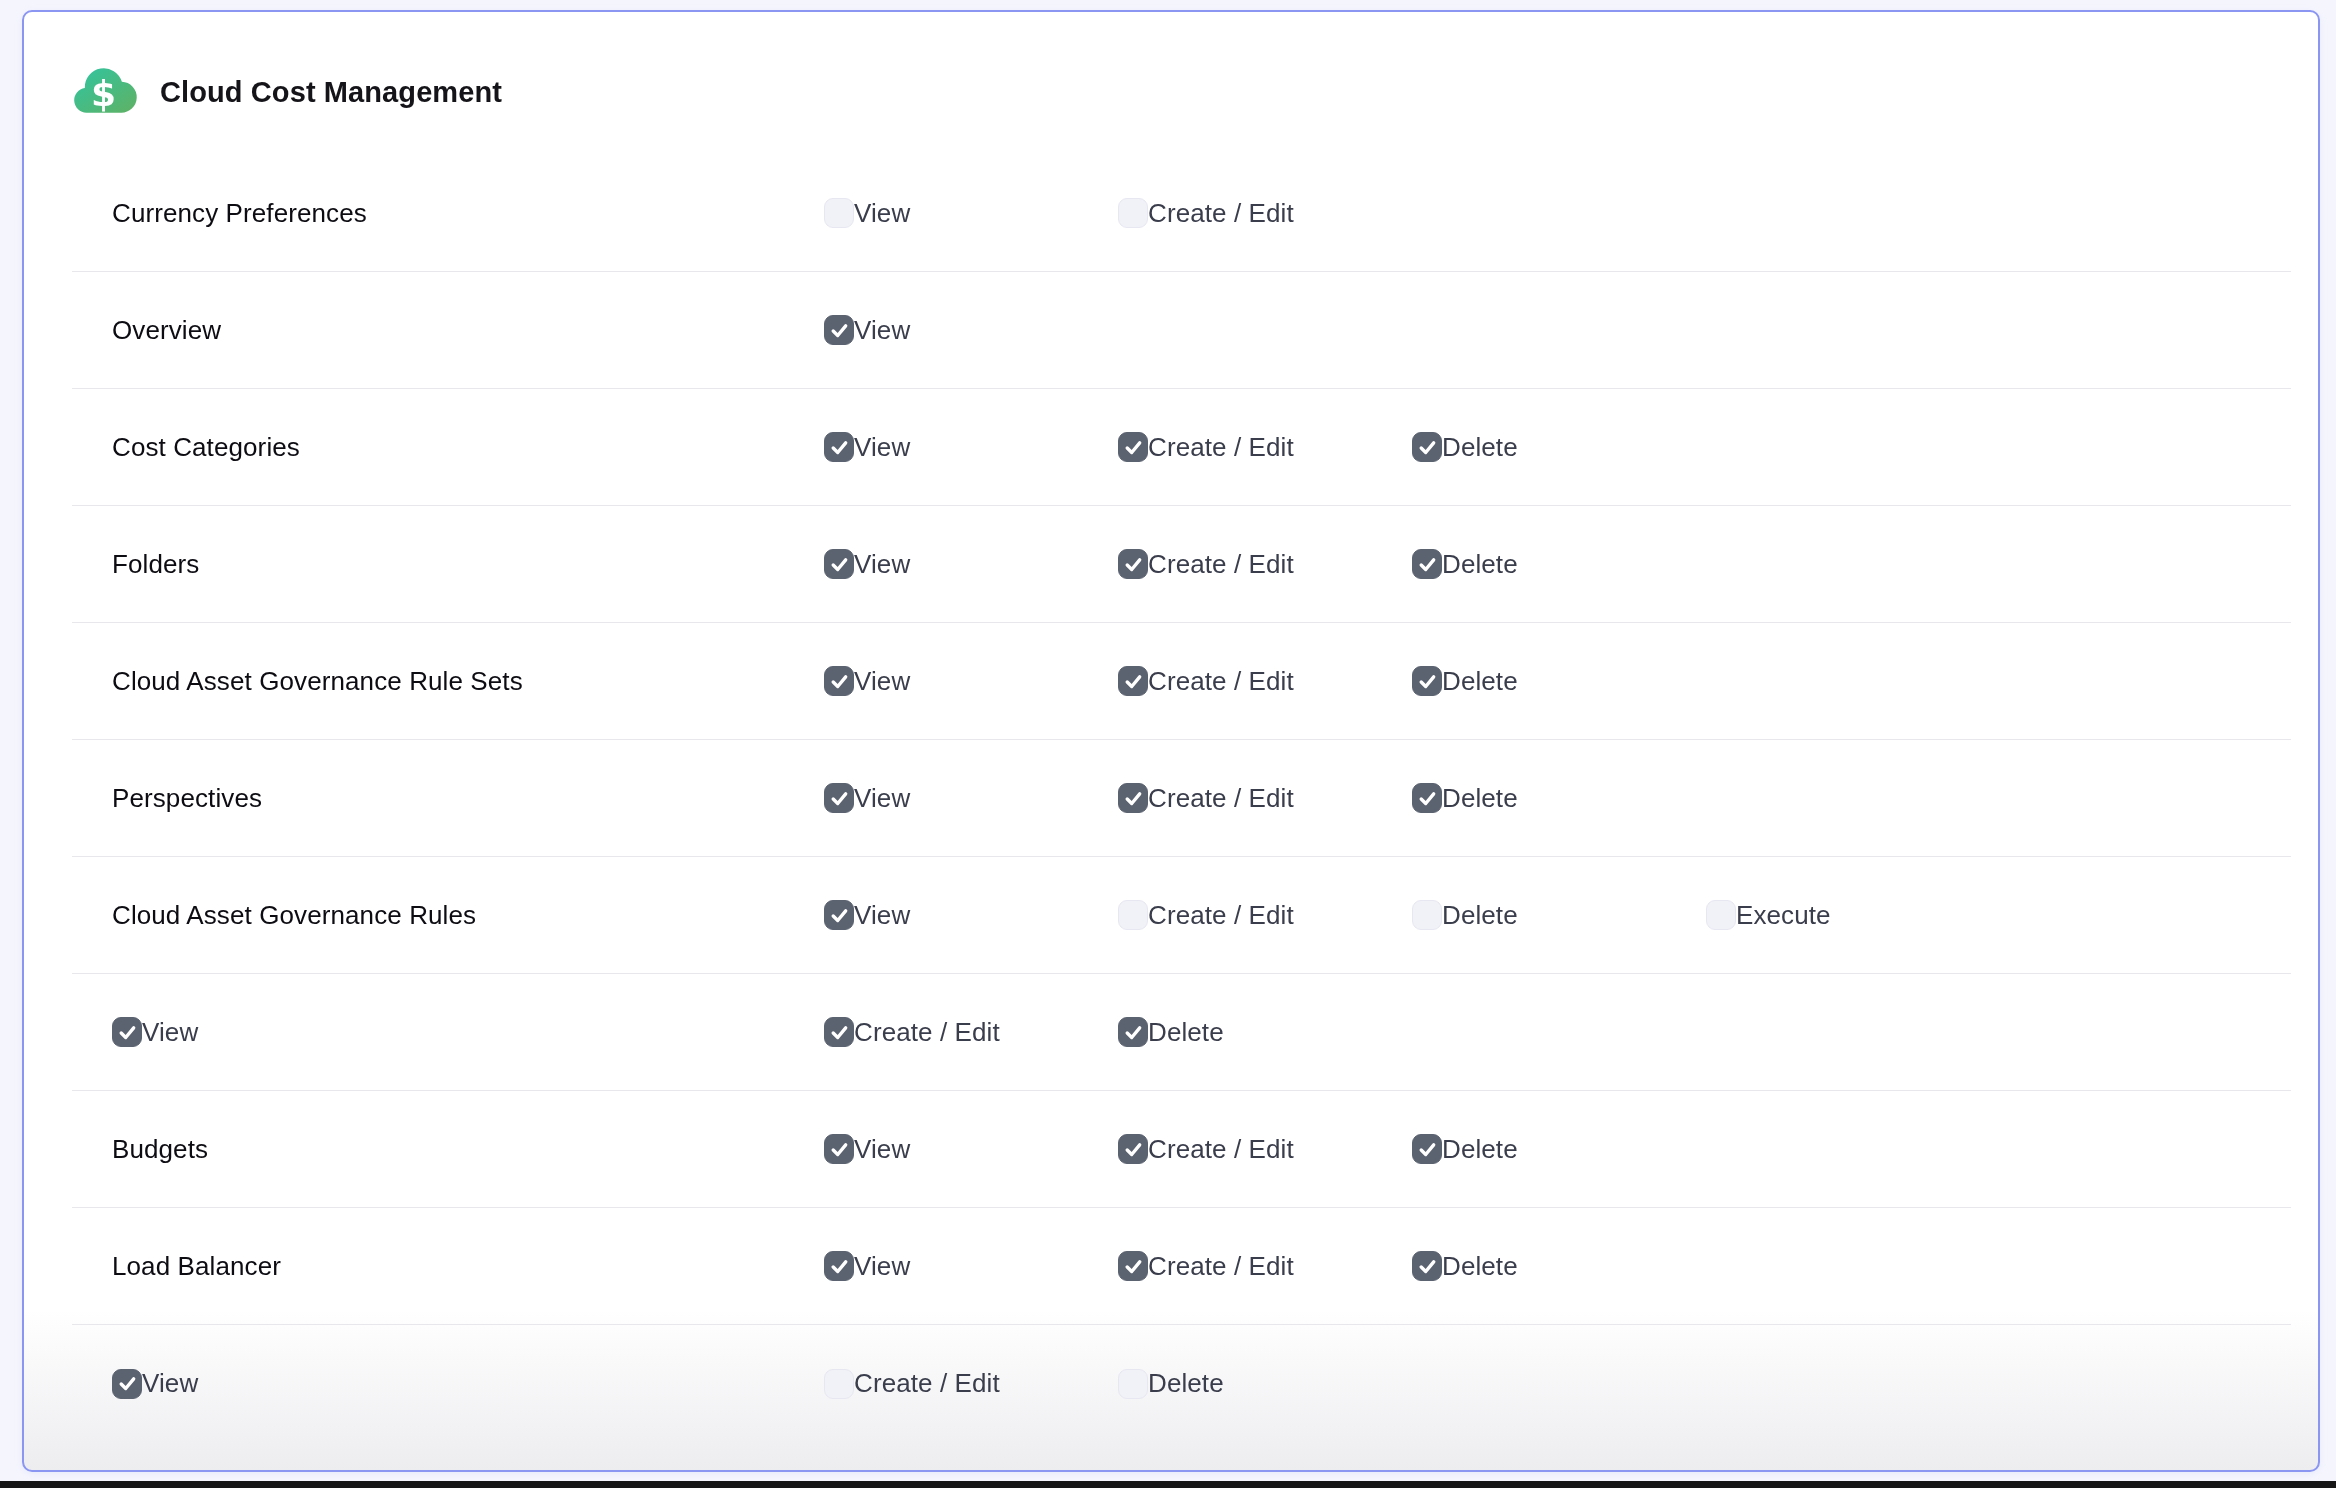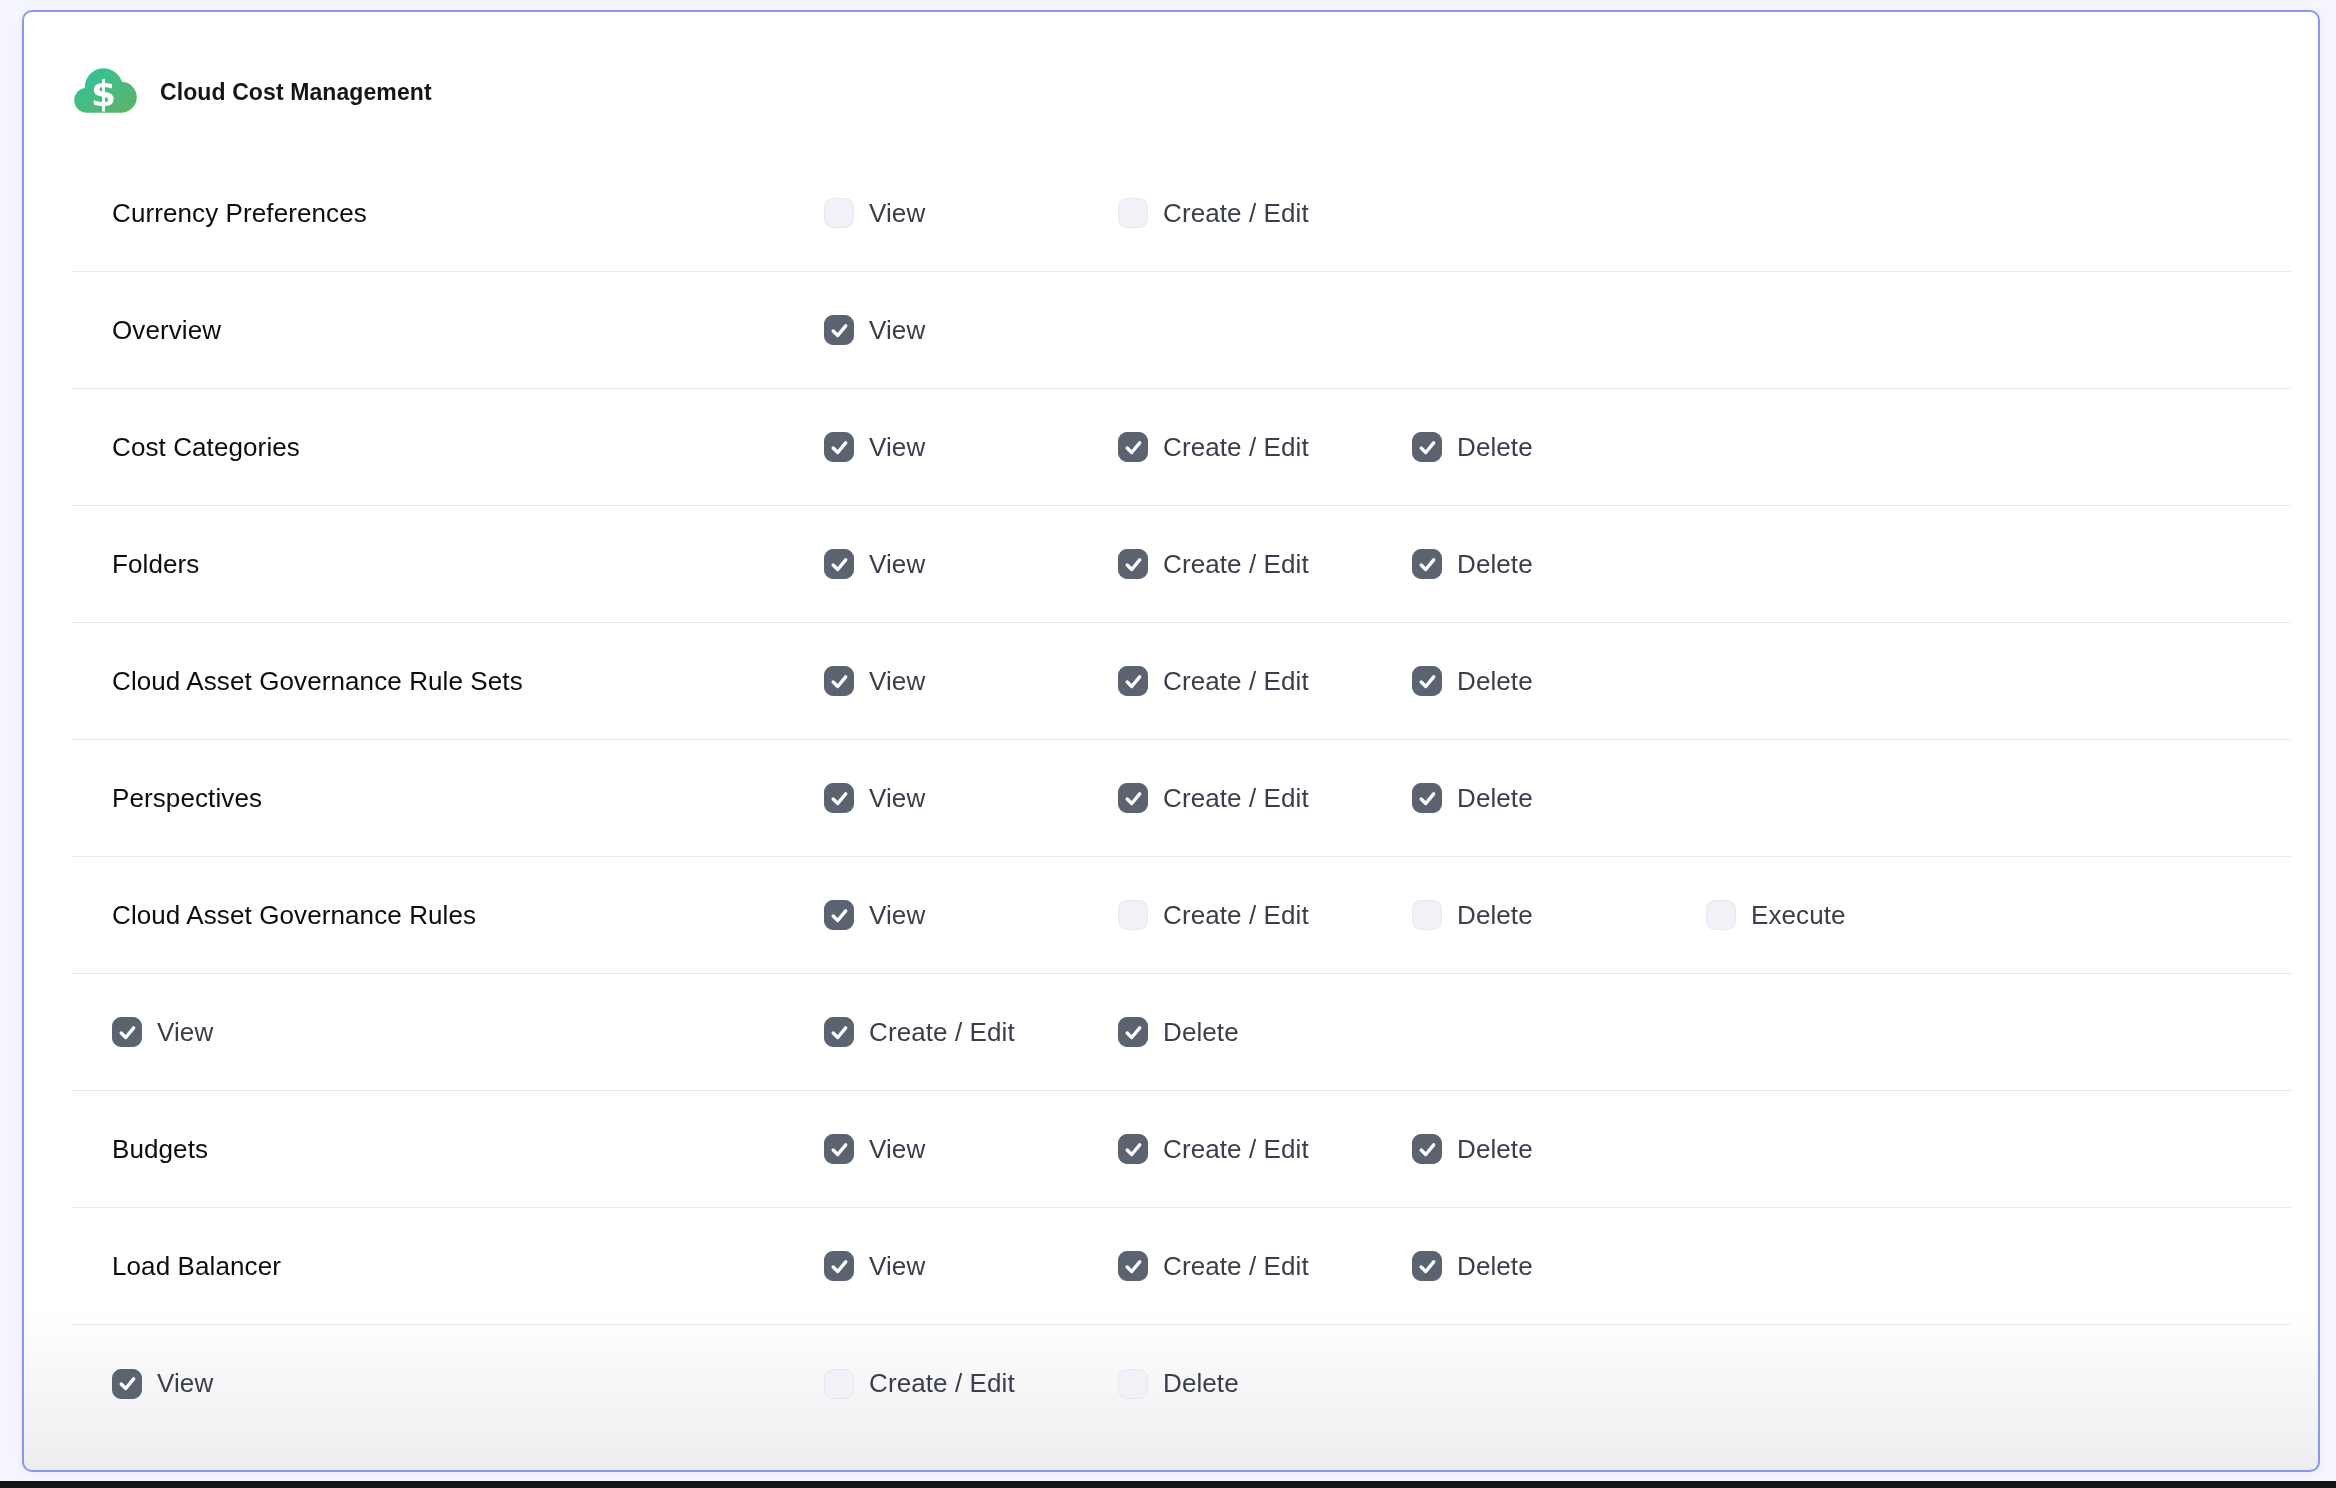--- a/index.html
+++ b/index.html
@@ -21,21 +21,21 @@
   }
   .card-header {
     position: absolute;
     left: 48px; top: 52px;
     display: flex;
     align-items: center;
     gap: 24px;
   }
   .ccm-icon { width: 64px; height: 56px; display: block; }
   .card-title {
-    font-size: 23px;
+    font-size: 29px;
     font-weight: 700;
     color: #141419;
     letter-spacing: 0.1px;
   }
   .rows {
     position: absolute;
     left: 48px; right: 27px; top: 143px;
     list-style: none;
   }
   .perm-row {
@@ -48,21 +48,20 @@
   }
   .perm-row:last-child { border-bottom: none; }
   .row-label {
     font-size: 26px;
     color: #0c0c12;
     letter-spacing: 0.1px;
   }
   .perm-cell {
     display: flex;
     align-items: center;
-    gap: 15px;
   }
   .checkbox {
     width: 30px; height: 30px;
     border-radius: 9px;
     background: var(--cb-unchecked, #f1f1f8);
     border: 1.5px solid var(--cb-unchecked-border, #e7e7f1);
     display: flex;
     align-items: center;
     justify-content: center;
     flex: 0 0 auto;

